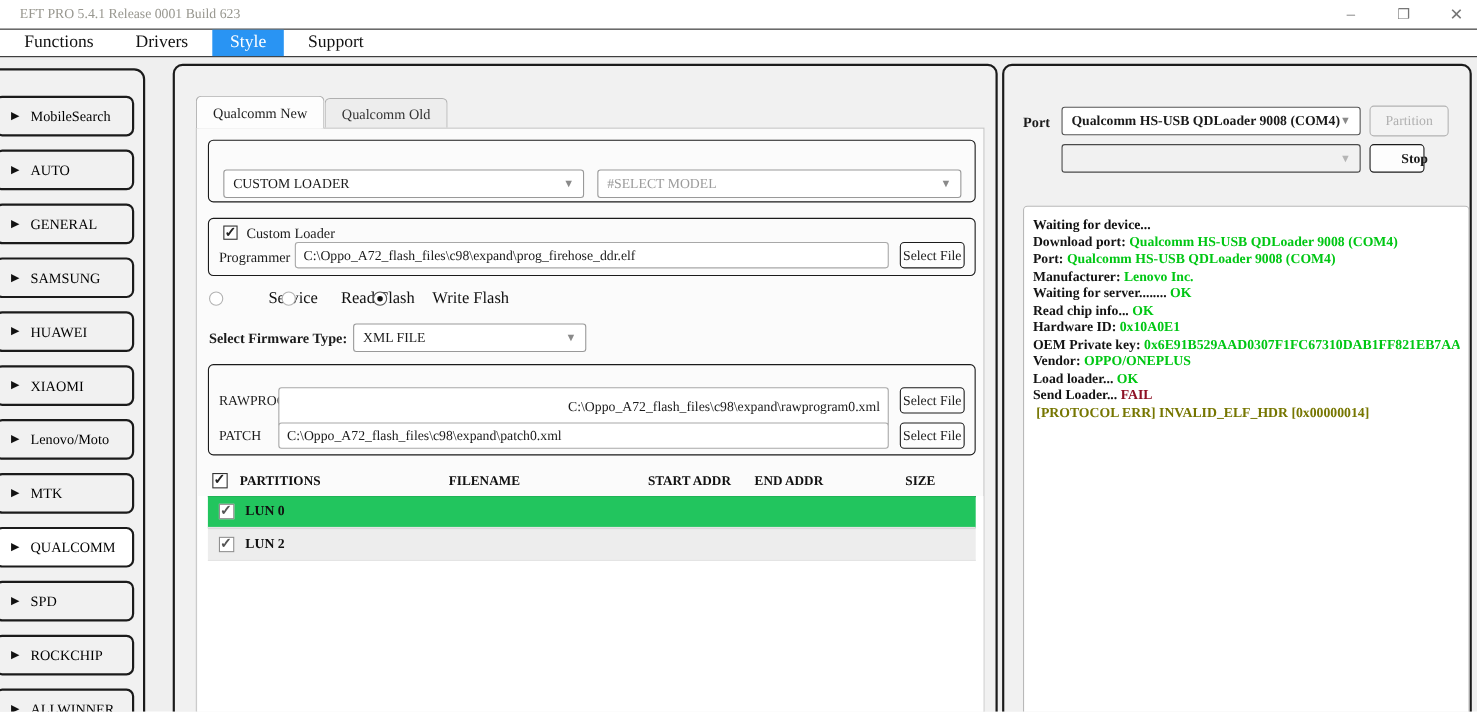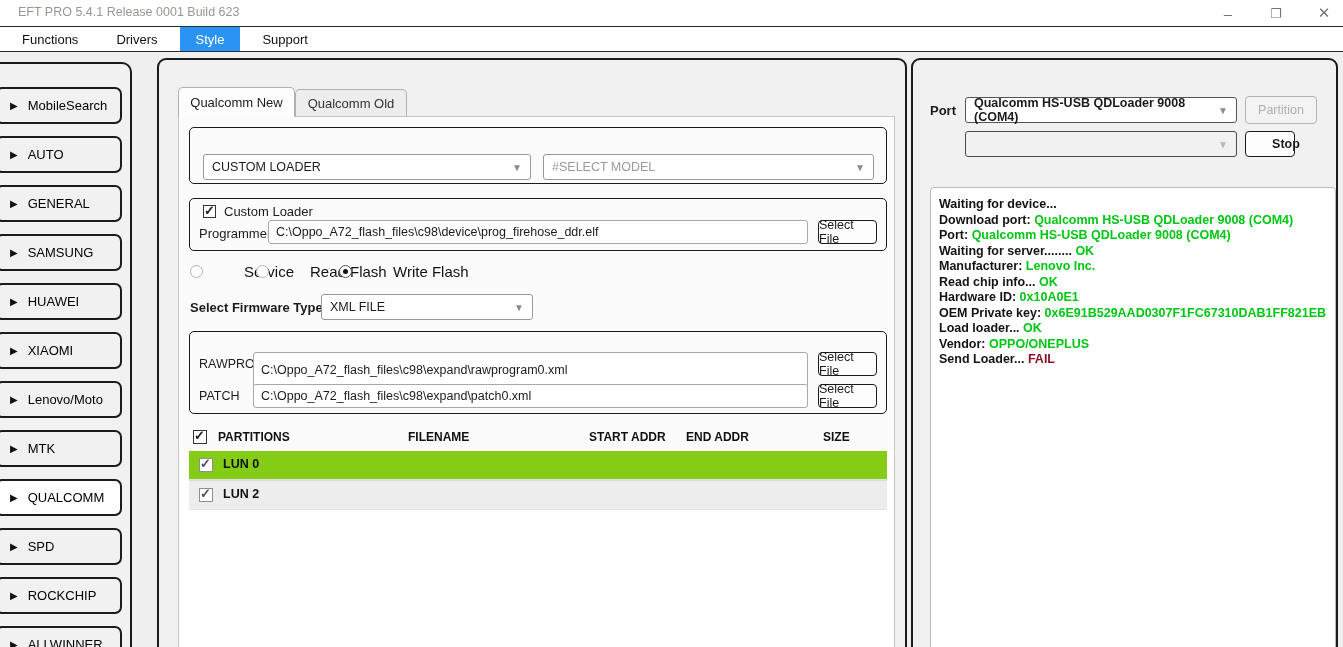--- a/index.html
+++ b/index.html
@@ -1,30 +1,30 @@
 <!DOCTYPE html>
 <html><head>
 <meta charset="utf-8">
 <style>
   html,body{margin:0;padding:0;background:#fff;}
   .app{position:relative;width:1343px;height:647px;overflow:hidden;background:#efefef;
-       font-family:Liberation Sans, sans-serif;color:#1b1b1b;-webkit-font-smoothing:antialiased;}
+       font-family:Liberation Serif, serif;color:#1b1b1b;-webkit-font-smoothing:antialiased;}
 
   
   .titlebar{position:absolute;left:0;top:0;width:1343px;height:26px;background:#fff;}
   .title-text{position:absolute;left:18px;top:5px;font-size:12.5px;color:#98978f;}
   .win-controls{position:absolute;right:8px;top:0;height:26px;display:flex;align-items:center;gap:26px;}
   .win-btn{width:22px;height:20px;display:flex;align-items:center;justify-content:center;
            color:#767676;font-size:15px;cursor:pointer;}
   .win-btn.restore{font-size:13px;}
 
   
   .menubar{position:absolute;left:0;top:26px;width:1343px;height:24px;background:#fff;
            border-top:1px solid #2b2b2b;border-bottom:1px solid #2b2b2b;display:flex;align-items:stretch;}
-  .menu-item{padding:0 16px;display:flex;align-items:center;font-size:13px;color:#111;cursor:pointer;margin-left:6px;}
+  .menu-item{padding:0 16px;display:flex;align-items:center;font-size:16px;color:#111;cursor:pointer;margin-left:6px;}
   .menu-item.active{background:#2994f3;color:#fff;}
 
   
   .sidebar-frame{position:absolute;left:-14px;top:62px;width:142px;height:700px;
                  border:2px solid #1b1b1b;border-radius:10px;background:#f1f1f1;}
   .side-btn{position:absolute;left:-5px;width:127px;height:37px;border:2px solid #1b1b1b;border-radius:7px;
             background:#f1f1f1;display:flex;align-items:center;cursor:pointer;box-sizing:border-box;}
   .side-btn.active{background:#ffffff;}
   .side-tri{margin-left:13px;font-size:10px;color:#111;line-height:1;}
   .side-label{margin-left:10px;font-size:13px;color:#000;white-space:nowrap;}
@@ -68,21 +68,21 @@
   .radio-circle{width:13px;height:13px;border-radius:50%;border:1.5px solid #b3b3b3;background:#fff;box-sizing:border-box;position:relative;}
   .radio-item.selected .radio-circle{border-color:#555;}
   .radio-item.selected .radio-circle::after{content:"";position:absolute;left:2.5px;top:2.5px;width:5px;height:5px;border-radius:50%;background:#111;}
   .radio-label{font-size:15px;color:#111;margin-left:36px;}
 
   
   .table-header{position:absolute;left:10px;top:308px;width:698px;height:26px;border-bottom:1px solid #000000;}
   .th{position:absolute;top:5px;font-size:12px;font-weight:bold;color:#111;white-space:nowrap;}
   .col-0{left:29px;} .col-1{left:219px;} .col-2{left:352px;margin-left:48px;} .col-3{left:497px;} .col-4{left:634px;}
   .table-body-bg{position:absolute;left:1px;top:334px;width:714px;height:208px;background:#fff;}
-  .trow{position:absolute;left:10px;width:698px;height:28px;border-bottom:1px solid #e4e4e4;background:#84cc16;}
+  .trow{position:absolute;left:10px;width:698px;height:28px;border-bottom:1px solid #e4e4e4;background:#22c55e;}
   .trow.stripe{background:#ededed;border-top:1px solid #d9d9d9;}
   .trow .cb{left:10px;top:7px;width:14px;height:14px;}
   .trow-label{position:absolute;left:34px;top:6px;font-size:12.5px;font-weight:bold;color:#111;}
 
   
   .log-box{position:absolute;left:17px;top:127px;width:406px;height:520px;box-sizing:border-box;
            background:#fff;border:1.5px solid #b9b9b9;border-radius:4px;padding:9px 8px;overflow:hidden;}
   .log-line{font-size:12.5px;line-height:15.5px;white-space:pre;overflow:hidden;}
   .log-line .log-label{color:#141414;font-weight:600;}
   .log-line .val-ok{color:#00c714;font-weight:bold;}
@@ -177,21 +177,21 @@
       <div class="combo placeholder" style="left:364px;top:37px;width:331px;height:26px;">
         <span>#SELECT MODEL</span>
         <span class="arrow">▼</span>
       </div>
 
       <div class="groupbox" style="left:10px;top:81px;width:698px;height:53px;"></div>
       <div class="cb checked" style="left:24px;top:88px;"></div>
       <div class="lbl" style="left:45px;top:87px;">Custom Loader</div>
       <div class="lbl" style="left:20px;top:109px;">Programmer</div>
       <div class="field" style="left:89px;top:103px;width:540px;height:24px;">
-        <span>C:\Oppo_A72_flash_files\c98\device\prog_firehose_ddr.elf</span>
+        <span>C:\Oppo_A72_flash_files\c98\expand\prog_firehose_ddr.elf</span>
       </div>
       <div class="btn" style="left:639px;top:103px;width:59px;height:24px;">Select File</div>
 
       <div id="radio-row">
           <div class="radio-item" style="left: 11px; top: 146px;">
             <span class="radio-circle"></span>
             <span class="radio-label">Service</span>
           </div>
           <div class="radio-item" style="left: 77px; top: 146px;">
             <span class="radio-circle"></span>
@@ -204,21 +204,21 @@
         </div>
 
       <div class="lbl bold" style="left:11px;top:183px;">Select Firmware Type:</div>
       <div class="combo" style="left:142px;top:177px;width:212px;height:26px;">
         <span>XML FILE</span>
         <span class="arrow">▼</span>
       </div>
 
       <div class="groupbox" style="left:10px;top:214px;width:698px;height:83px;"></div>
       <div class="lbl" style="left:20px;top:240px;font-size:12.5px;">RAWPROG</div>
-      <div class="field" style="left:74px;top:235px;width:555px;height:36px;">
+      <div class="field" style="left:74px;top:235px;width:555px;height:36px;justify-content:flex-end;">
         <span>C:\Oppo_A72_flash_files\c98\expand\rawprogram0.xml</span>
       </div>
       <div class="btn" style="left:639px;top:235px;width:59px;height:24px;">Select File</div>
       <div class="lbl" style="left:20px;top:272px;font-size:12.5px;">PATCH</div>
       <div class="field" style="left:74px;top:267px;width:555px;height:24px;">
         <span>C:\Oppo_A72_flash_files\c98\expand\patch0.xml</span>
       </div>
       <div class="btn" style="left:639px;top:267px;width:59px;height:24px;">Select File</div>
 
       <div class="table-body-bg"></div>
@@ -255,24 +255,25 @@
     <div class="combo disabled" style="left:52px;top:71px;width:272px;height:26px;">
       <span></span>
       <span class="arrow" style="color:#b5b5b5;">▼</span>
     </div>
     <div class="btn bold" style="left:332px;top:71px;width:50px;height:26px;">Stop</div>
 
     <div class="log-box" id="log-box">
         <div class="log-line bold"><span>Waiting for device...</span></div>
         <div class="log-line"><span class="log-label">Download port: </span><span class="val-ok">Qualcomm HS-USB QDLoader 9008 (COM4)</span></div>
         <div class="log-line"><span class="log-label">Port: </span><span class="val-ok">Qualcomm HS-USB QDLoader 9008 (COM4)</span></div>
+        <div class="log-line"><span class="log-label">Manufacturer: </span><span class="val-ok">Lenovo Inc.</span></div>
         <div class="log-line"><span class="log-label">Waiting for server........ </span><span class="val-ok">OK</span></div>
-        <div class="log-line"><span class="log-label">Manufacturer: </span><span class="val-ok">Lenovo Inc.</span></div>
         <div class="log-line"><span class="log-label">Read chip info... </span><span class="val-ok">OK</span></div>
         <div class="log-line"><span class="log-label">Hardware ID: </span><span class="val-ok">0x10A0E1</span></div>
         <div class="log-line"><span class="log-label">OEM Private key: </span><span class="val-ok">0x6E91B529AAD0307F1FC67310DAB1FF821EB7AA</span></div>
+        <div class="log-line"><span class="log-label">Vendor: </span><span class="val-ok">OPPO/ONEPLUS</span></div>
         <div class="log-line"><span class="log-label">Load loader... </span><span class="val-ok">OK</span></div>
-        <div class="log-line"><span class="log-label">Vendor: </span><span class="val-ok">OPPO/ONEPLUS</span></div>
         <div class="log-line"><span class="log-label">Send Loader... </span><span class="val-fail">FAIL</span></div>
+        <div class="log-line warn"><span> [PROTOCOL ERR] INVALID_ELF_HDR [0x00000014]</span></div>
       </div>
   </div>
 
 </div>
 
 </body></html>

